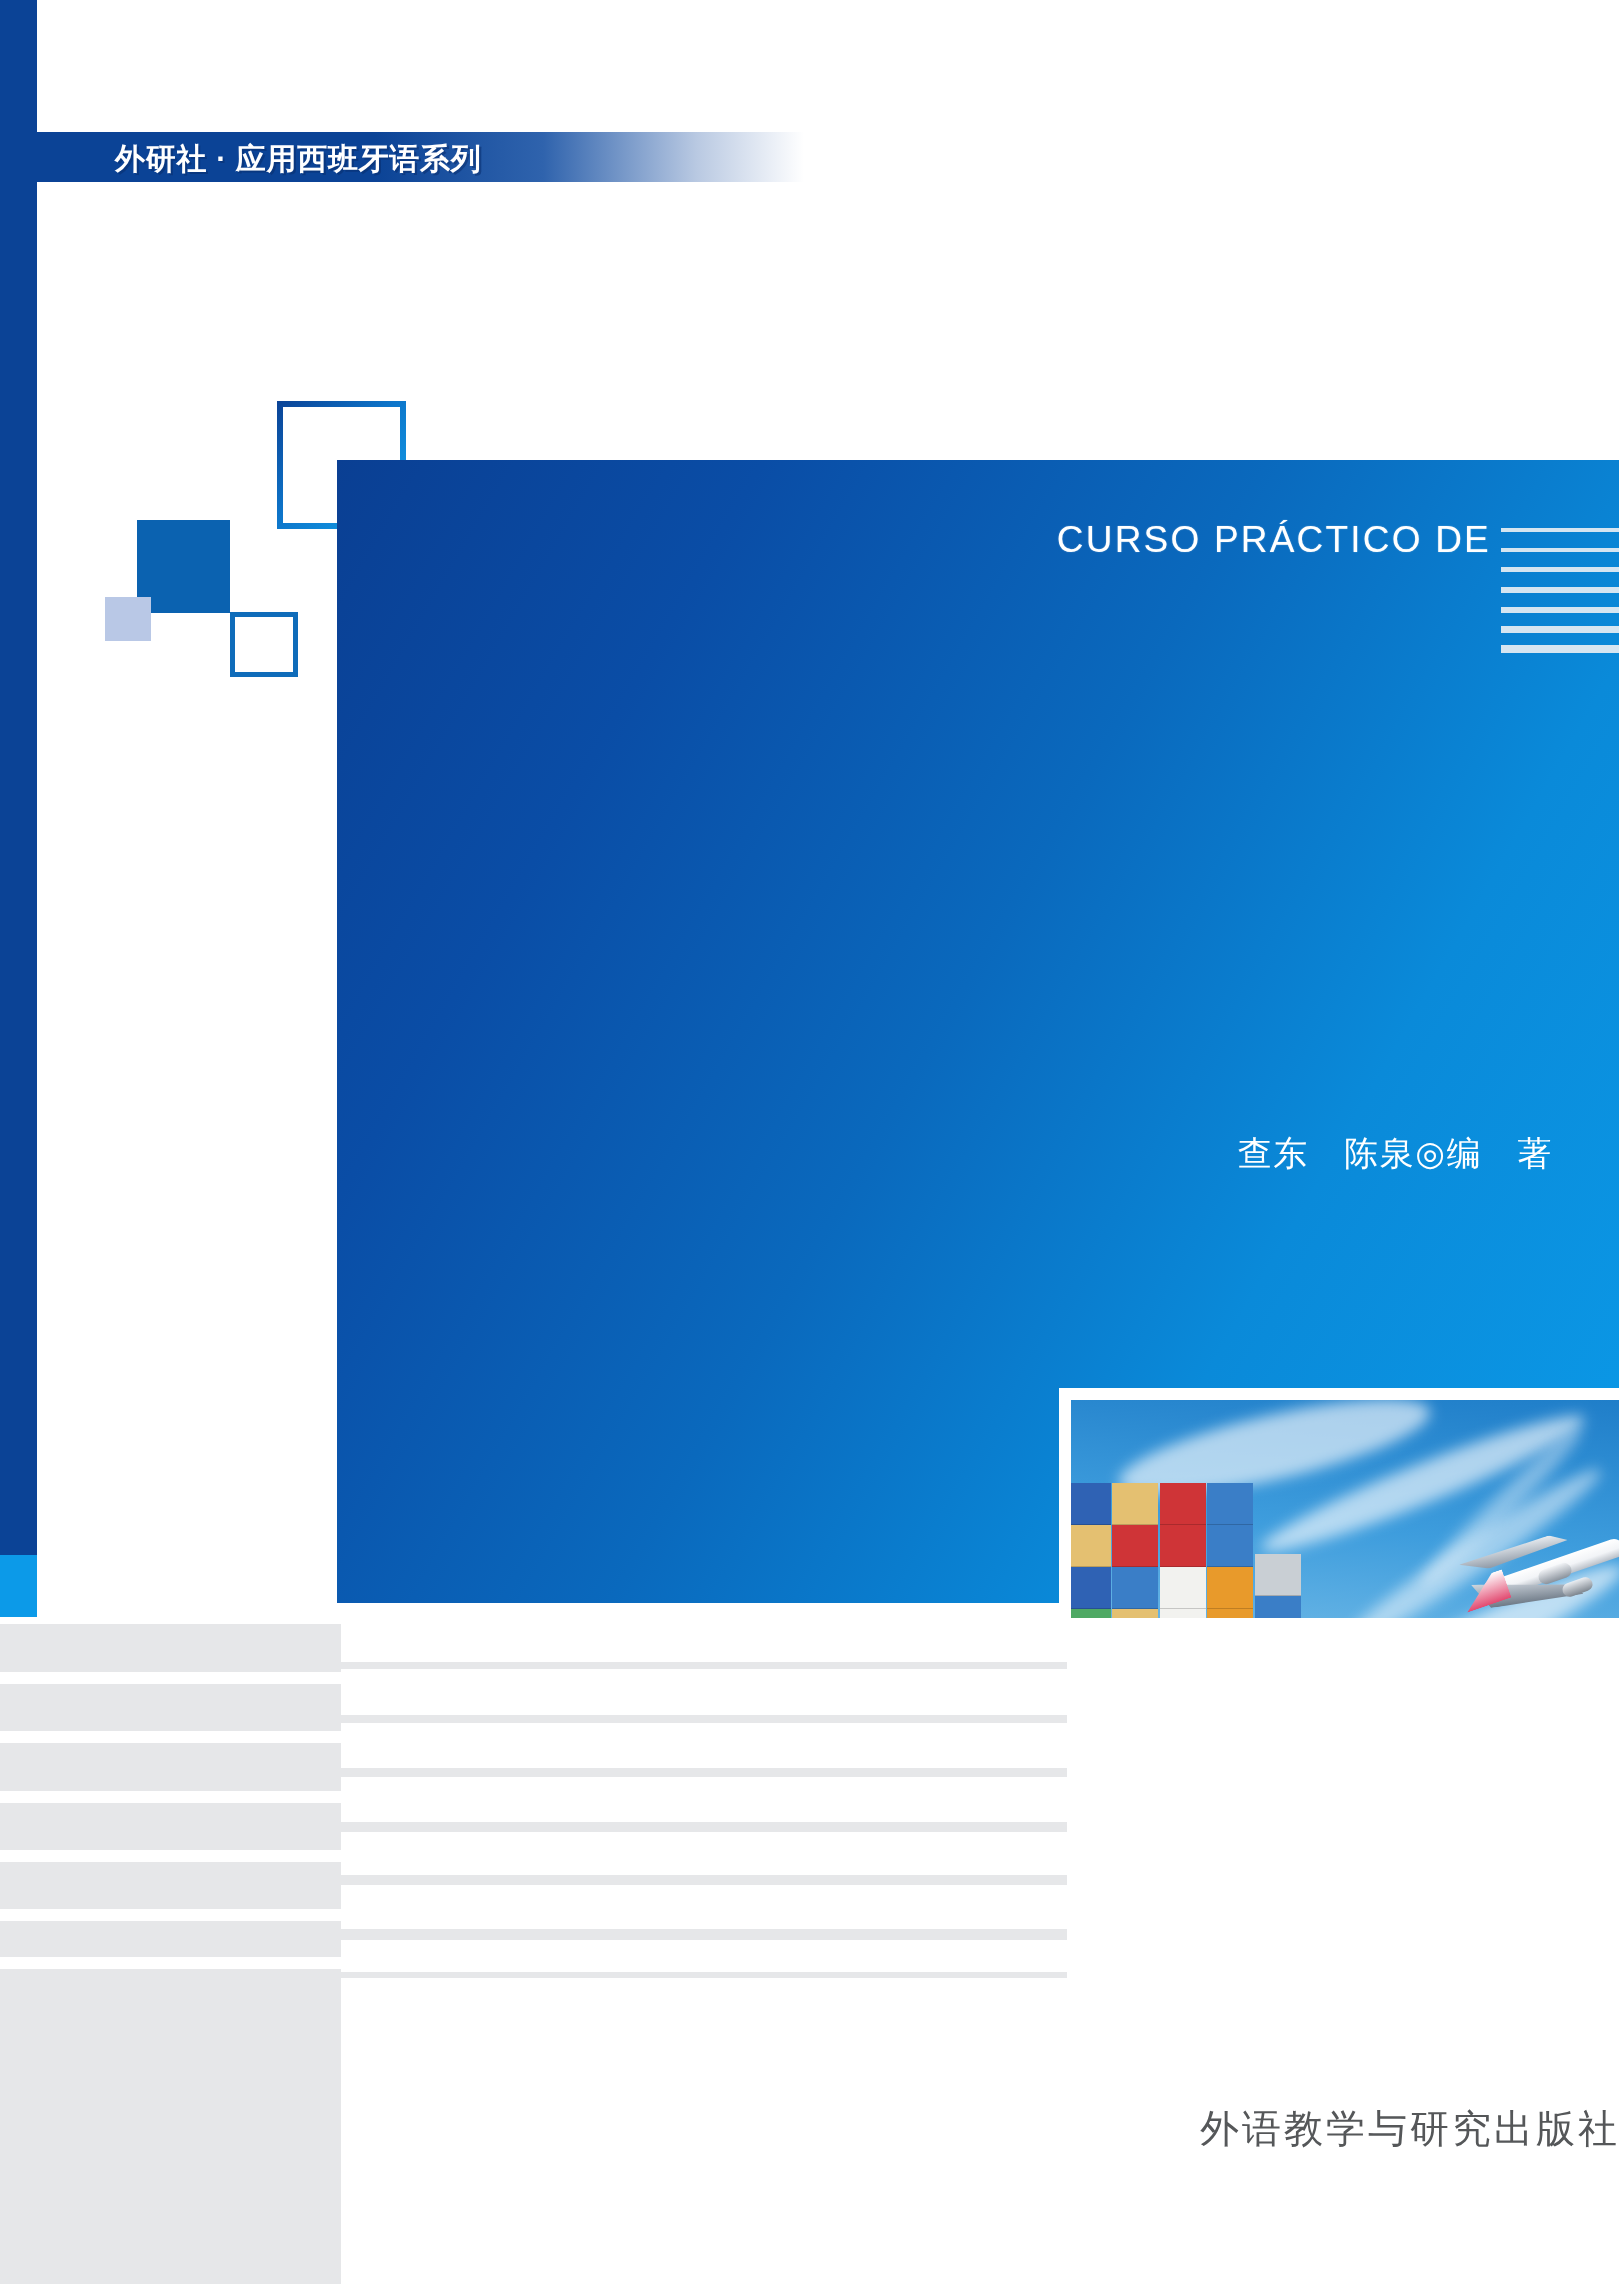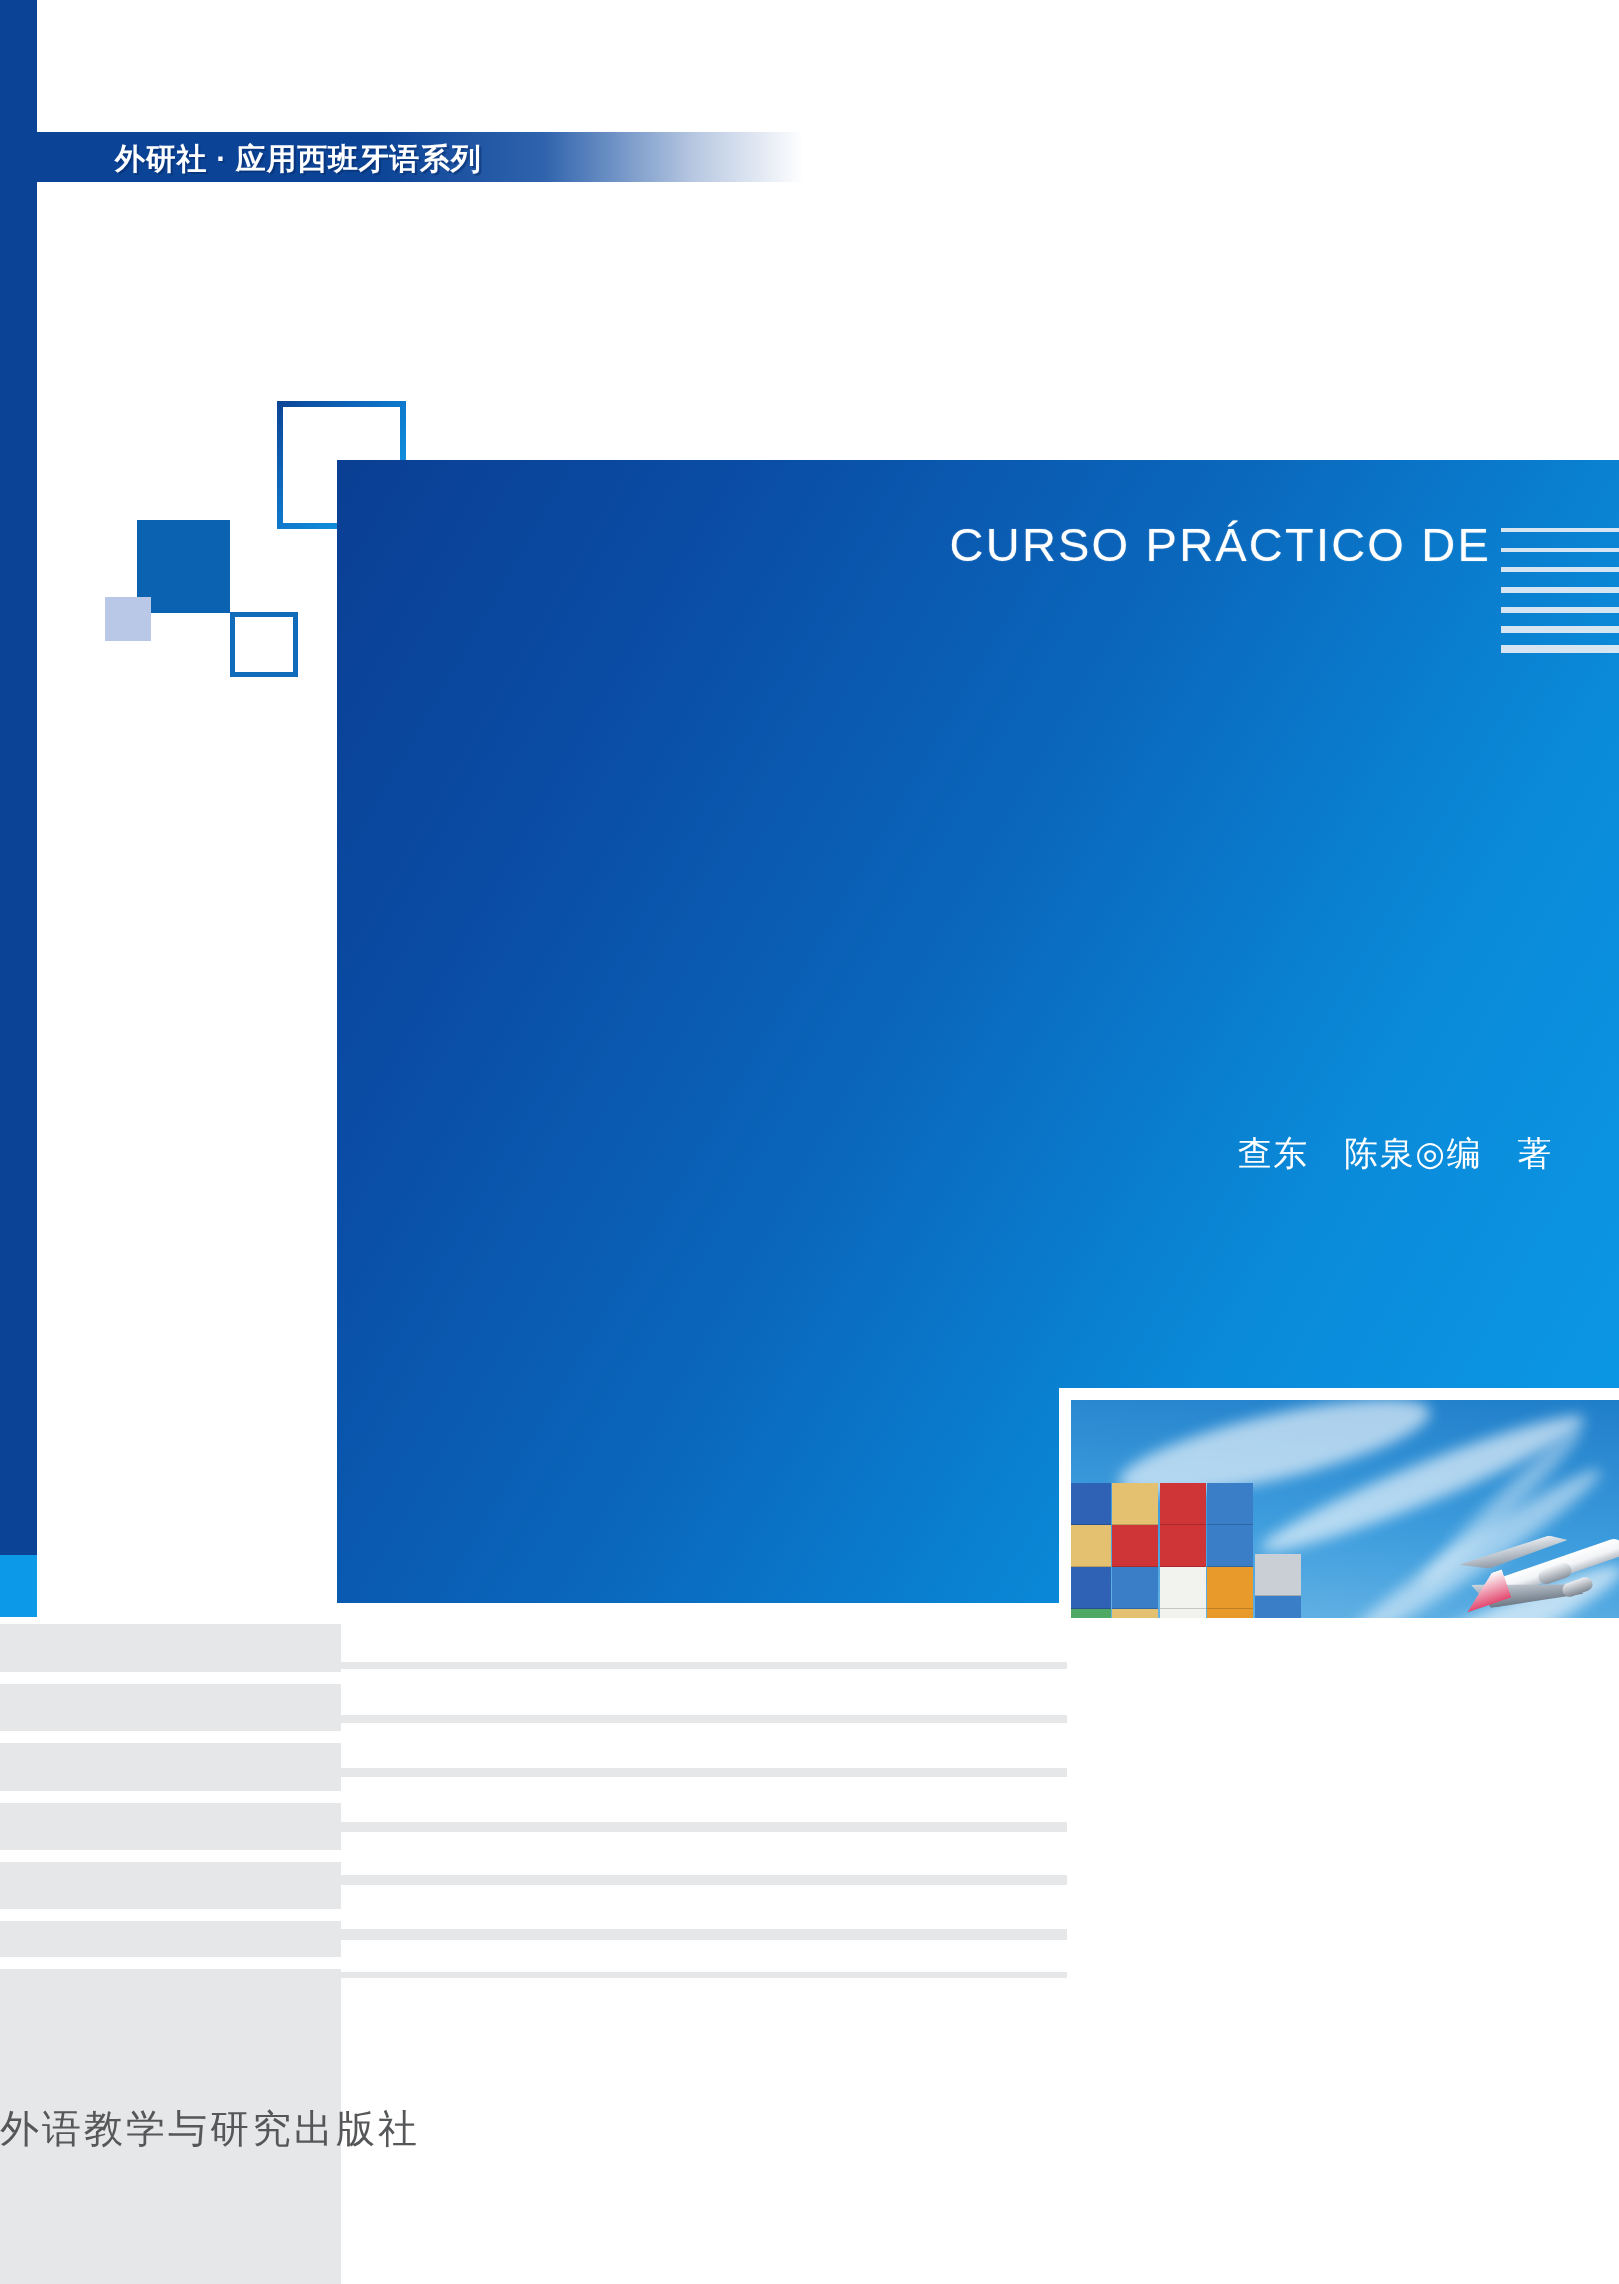--- a/index.html
+++ b/index.html
@@ -61,21 +61,21 @@
     position:absolute; left:337px; top:460px; width:1282px; height:1143px;
     background:linear-gradient(120deg,#0a3f93 0%,#0a4da6 22%,#0a69bd 48%,#0a8ad9 72%,#0b9ae8 100%);
     overflow:hidden;
   }
 
   
   .deck{
     position:absolute; left:0; top:59px; width:1154px;
     text-align:right;
     color:#ffffff;
-    font-size:47px; line-height:1.12;
+    font-size:37px; line-height:1.12;
     letter-spacing:2.2px; font-weight:400;
     font-family:"Liberation Sans","DejaVu Sans",sans-serif;
     text-shadow:0 0 1.5px rgba(255,255,255,.4);
   }
   .deck .l2{ display:block; }
 
   
   .rules{ position:absolute; left:1164px; top:68px; width:456px; }
   .rules i{ display:block; background:#e8eef3; opacity:.92; width:100%; }
 
@@ -184,21 +184,21 @@
 
   
   .bottom{ position:absolute; left:0; top:1618px; width:1620px; height:666px; background:#ffffff; }
   .bottom .gray-col{ position:absolute; left:0; top:0; width:341px; height:666px; background:#e6e7e9; }
   .bottom .gap{ position:absolute; left:0; width:341px; background:#ffffff; }
   .bottom .rule{ position:absolute; left:341px; width:726px; background:#e6e7e9; }
 
   
   .publisher{
     position:absolute; left:0; top:2102px; width:1620px;
-    text-align:left; color:#555759;
+    text-align:right; color:#555759;
     font-size:39px; letter-spacing:3px;
     font-family:"DejaVu Sans","Liberation Sans",sans-serif;
   }
 </style>
 </head>
 <body>
 
 <div class="left-bar"></div>
 <div class="left-bar-lower"></div>
 

